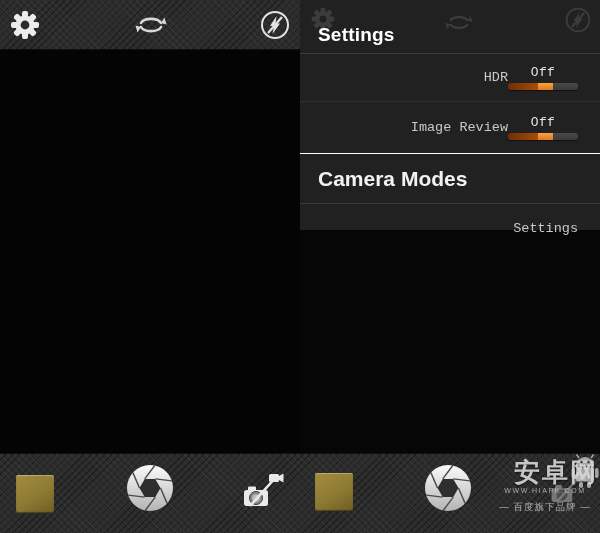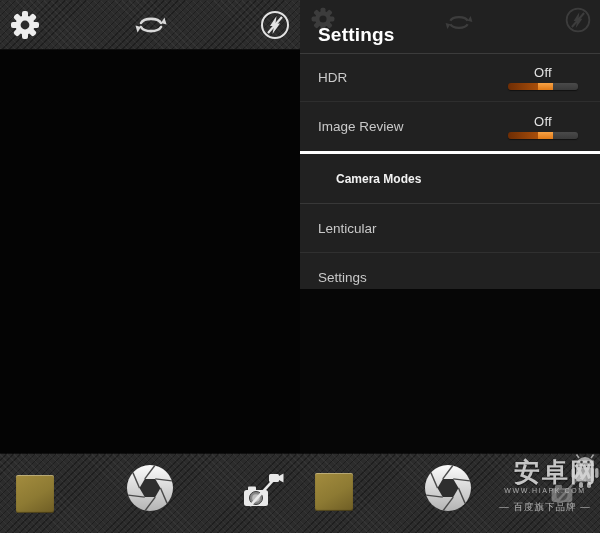--- a/index.html
+++ b/index.html
@@ -18,30 +18,30 @@
   .topbar{position:absolute;left:0;top:0;width:300px;height:50px;border-bottom:1px solid rgba(0,0,0,.65);}
   .bottombar{position:absolute;left:0;top:453px;width:600px;height:80px;border-top:1px solid rgba(0,0,0,.6);}
 
   .viewfinder{position:absolute;background:#040404;}
   .vf-left{left:0;top:50px;width:300px;height:403px;}
   .vf-right{left:300px;top:0;width:300px;height:453px;background:#060606;}
 
   .iconbtn{position:absolute;display:flex;align-items:center;justify-content:center;}
 
   
-  .panel{position:absolute;left:300px;top:0;width:300px;height:289px;background:#212121;}
+  .panel{position:absolute;left:300px;top:0;width:300px;height:230px;background:#212121;}
   .panel .ghost{opacity:.12;}
   .panel-title{height:54px;display:flex;align-items:flex-end;padding:0 0 7px 18px;
     border-bottom:1px solid #3c3c3c;color:#fff;font-size:19px;font-weight:bold;letter-spacing:.2px;}
-  .row{display:flex;align-items:center;justify-content:space-between;padding:0 22px 0 18px;}
+  .row{display:flex;align-items:center;justify-content:flex-end;padding:0 22px 0 18px;font-family:Liberation Mono, monospace;}
   .row-hdr{height:48px;border-bottom:1px solid #2e2e2e;}
-  .row-review{height:52px;border-bottom:3px solid #ffffff;}
+  .row-review{height:52px;border-bottom:1px solid #ffffff;}
   .row-label{color:#c9c9c9;font-size:13.5px;}
-  .section-header{height:50px;display:flex;align-items:center;padding-left:36px;
-    border-bottom:1px solid #383838;color:#f2f2f2;font-size:12px;font-weight:bold;}
+  .section-header{height:50px;display:flex;align-items:center;padding-left:18px;
+    border-bottom:1px solid #383838;color:#f2f2f2;font-size:21px;font-weight:bold;}
   .row-mode{height:49px;border-bottom:1px solid #303030;}
   .row-mode:last-child{border-bottom:none;}
 
   
   .toggle{width:70px;}
   .toggle .state{display:block;width:46px;margin-left:12px;text-align:center;
     font-size:13px;color:#e3e3e3;margin-bottom:3px;letter-spacing:.3px;}
   .toggle .track{width:70px;height:7px;border-radius:3px;overflow:hidden;display:flex;
     box-shadow:0 1px 1px rgba(0,0,0,.5);}
   .toggle .fill{width:43%;background:linear-gradient(90deg,#6e2d04,#a84e0a);}
@@ -148,23 +148,20 @@
         <span class="track">
             <span class="fill"></span>
             <span class="handle"></span>
             <span class="rest"></span>
           </span>
       </span>
     </div>
 
     <div class="section-header">Camera Modes</div>
 
-    <div class="row row-mode">
-      <span class="row-label">Lenticular</span>
-    </div>
     <div class="row row-mode">
       <span class="row-label">Settings</span>
     </div>
   </div>
 
   <div class="bottombar carbon">
 
     <div class="gold" style="left:16px;top:21px;"></div>
 
     <div class="shutter" style="left:126px;top:10px;">

